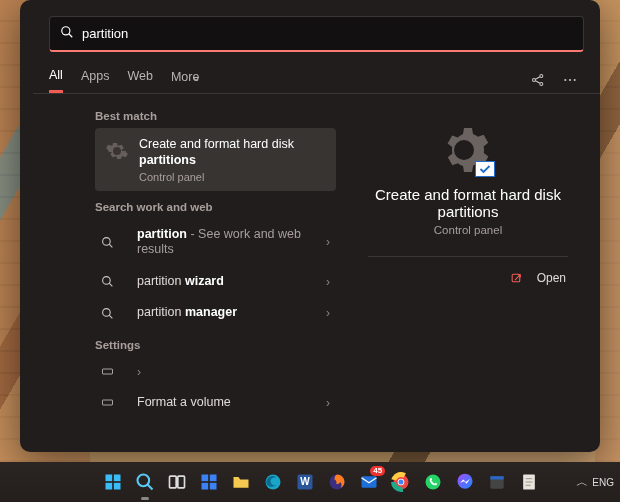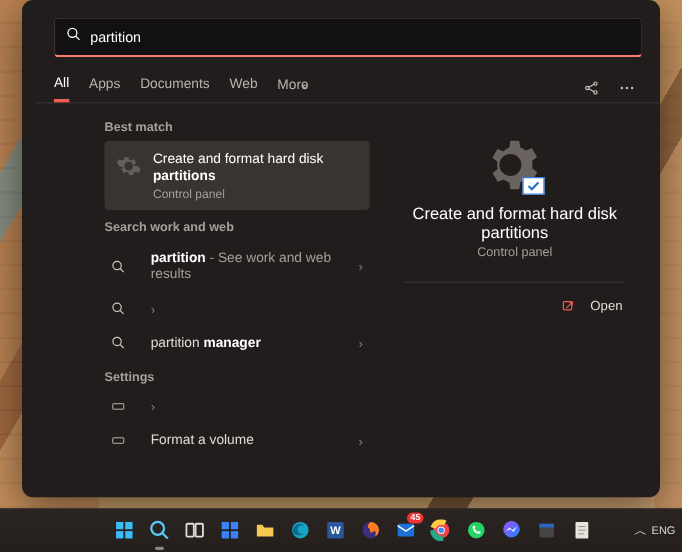--- a/index.html
+++ b/index.html
@@ -128,21 +128,20 @@
           <circle cx="10" cy="10" r="7"></circle>
           <line x1="15" y1="15" x2="21" y2="21"></line>
         </svg>
     </span>
     <span class="q">partition</span>
   </div>
 
   <div class="tabs">
     <span class="tab active">All</span>
     <span class="tab">Apps</span>
-    <span class="tab">Documents</span>
     <span class="tab">Web</span>
     <span class="tab"><span>More</span> <span class="chev">⌄</span></span>
     <span class="spacer"></span>
     <span class="util">
       <svg viewBox="0 0 24 24" width="16" height="16" fill="none" stroke="currentColor" stroke-width="1.6">
           <circle cx="6" cy="12" r="2.2"></circle>
           <circle cx="17" cy="6" r="2.2"></circle>
           <circle cx="17" cy="18" r="2.2"></circle>
           <line x1="8" y1="11" x2="15" y2="7"></line>
           <line x1="8" y1="13" x2="15" y2="17"></line>
@@ -188,20 +187,21 @@
         <span class="rtext"><span></span><b>partition</b><span style="color:#a89f9c"> - See work and web results</span></span>
         <span class="rarrow">›</span>
       </div>
       <div class="row">
         <span class="ricon">
             <svg viewBox="0 0 24 24" width="13" height="13" stroke="currentColor" stroke-width="2" fill="none">
               <circle cx="10" cy="10" r="7"></circle>
               <line x1="15" y1="15" x2="21" y2="21"></line>
             </svg>
           </span>
+        <span class="rtext"><span>partition </span><b>wizard</b></span>
         <span class="rarrow">›</span>
       </div>
       <div class="row">
         <span class="ricon">
             <svg viewBox="0 0 24 24" width="13" height="13" stroke="currentColor" stroke-width="2" fill="none">
               <circle cx="10" cy="10" r="7"></circle>
               <line x1="15" y1="15" x2="21" y2="21"></line>
             </svg>
           </span>
         <span class="rtext"><span>partition </span><b>manager</b></span>

